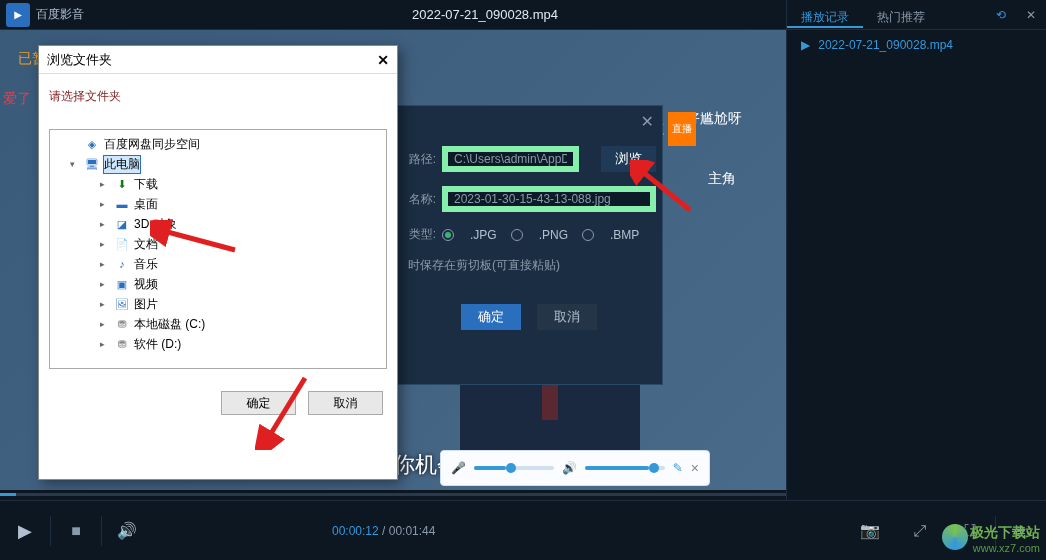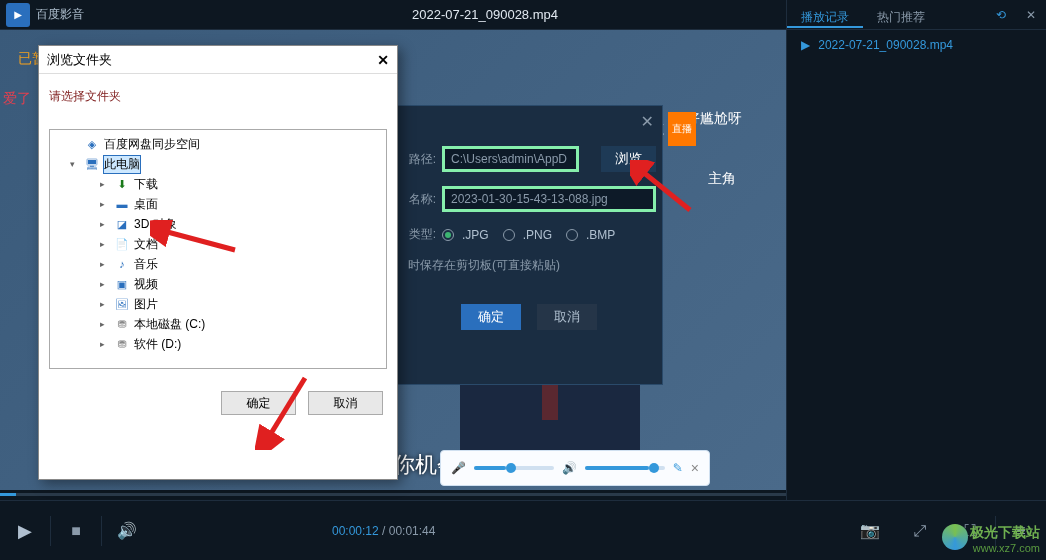--- a/index.html
+++ b/index.html
@@ -52,23 +52,23 @@
 .time-current { color: #3498db; text-align: center; }
 .ctrl-spacer { flex: 1; }
 
 
 .screenshot-dialog { position: absolute; left: 395px; top: 105px; width: 268px; height: 280px; background: #1a2d42; border: 1px solid #2a4a6a; z-index: 10; color: #b0c0d0; }
 .sd-header { height: 30px; display: flex; justify-content: flex-end; align-items: center; padding: 0 8px; }
 .sd-close { cursor: pointer; color: #8a9aaa; font-size: 16px; }
 .sd-body { padding: 10px 6px; }
 .sd-row { display: flex; align-items: center; margin-bottom: 14px; gap: 6px; }
 .sd-label { width: 34px; text-align: right; color: #8a9aaa; flex-shrink: 0;}
-.sd-input { flex: 1; height: 26px; background: #0d1a28; border: 3px solid #86efac; color: #8a9aaa; padding: 0 6px; font-size: 12px; width: 130px;}
+.sd-input { flex: 1; height: 26px; background: #0d1a28; border: 6px solid #86efac; color: #8a9aaa; padding: 0 6px; font-size: 12px; width: 130px;}
 .sd-browse { background: #1e3a56; color: #fff; border: none; height: 26px; padding: 0 14px; cursor: pointer; margin-left: 16px; }
-.sd-radio { display: flex; align-items: center; gap: 8px; margin-right: 8px; }
+.sd-radio { display: flex; align-items: center; gap: 16px; margin-right: 8px; }
 .sd-radio-dot { width: 12px; height: 12px; border-radius: 50%; border: 1px solid #8a9aaa; display: inline-flex; align-items: center; justify-content: center;}
 .sd-radio-dot.sel::after { content: ''; width: 6px; height: 6px; border-radius: 50%; background: #3cb371; }
 .sd-note { color: #8a9aaa; margin-left: 6px; font-size: 12px;}
 .sd-footer { display: flex; justify-content: center; gap: 16px; margin-top: 30px; }
 .sd-btn { width: 60px; height: 26px; border: none; cursor: pointer; font-size: 13px; }
 .sd-btn.ok { background: #2a6fbd; color: #fff; }
 .sd-btn.cancel { background: #253548; color: #b0c0d0; }
 
 
 .browse-dialog { position: absolute; left: 38px; top: 45px; width: 360px; height: 435px; background: #fff; border: 1px solid #888; z-index: 20; color: #000; font-size: 12px; box-shadow: 4px 4px 12px rgba(0,0,0,0.4);}

